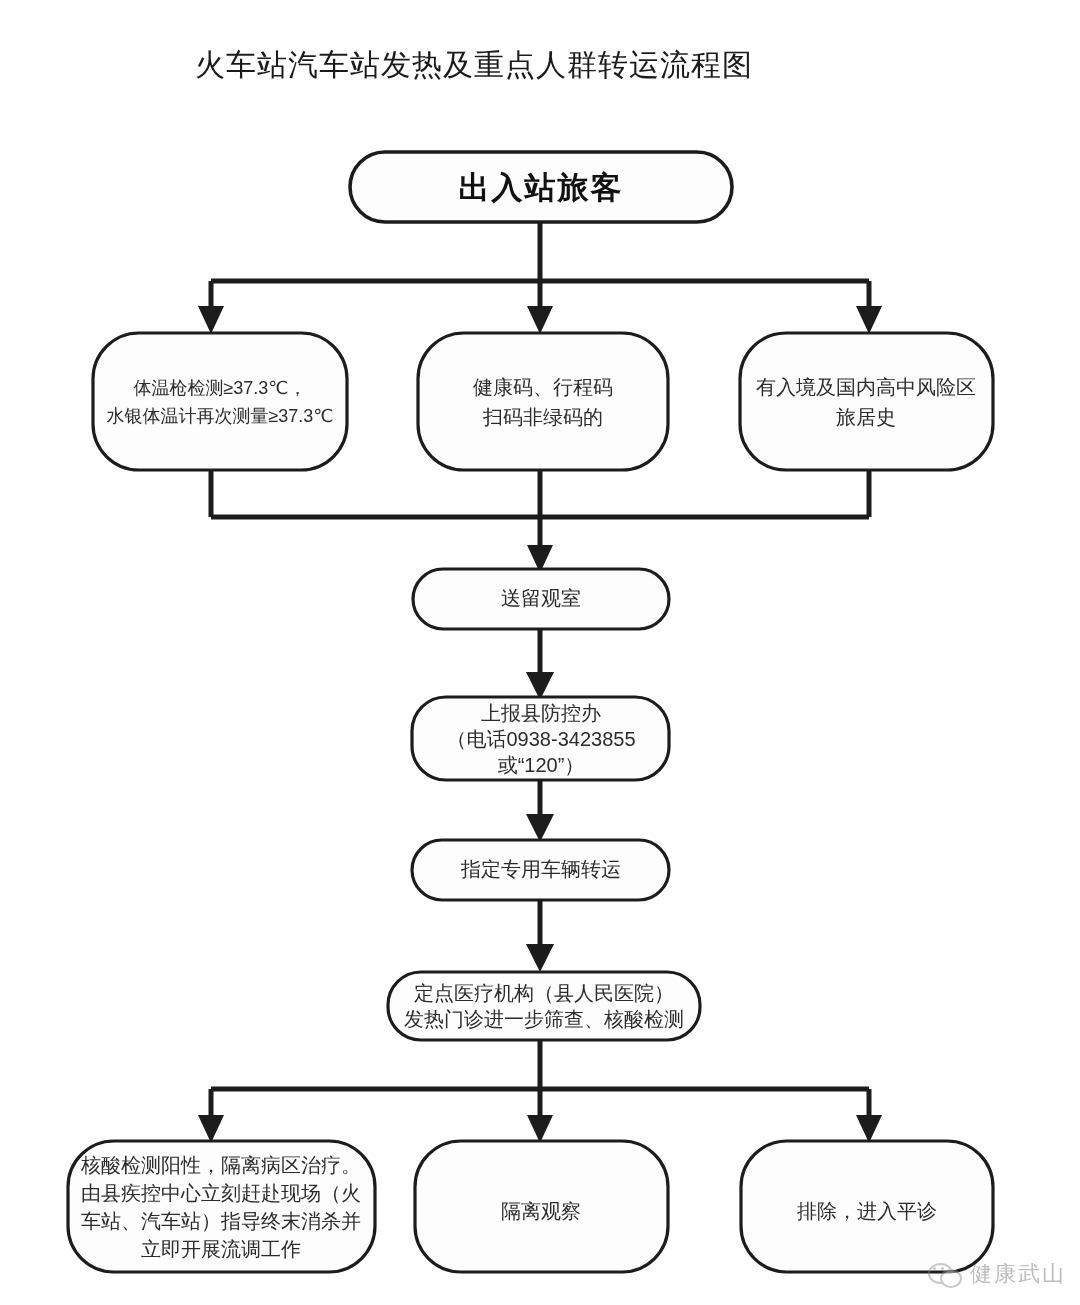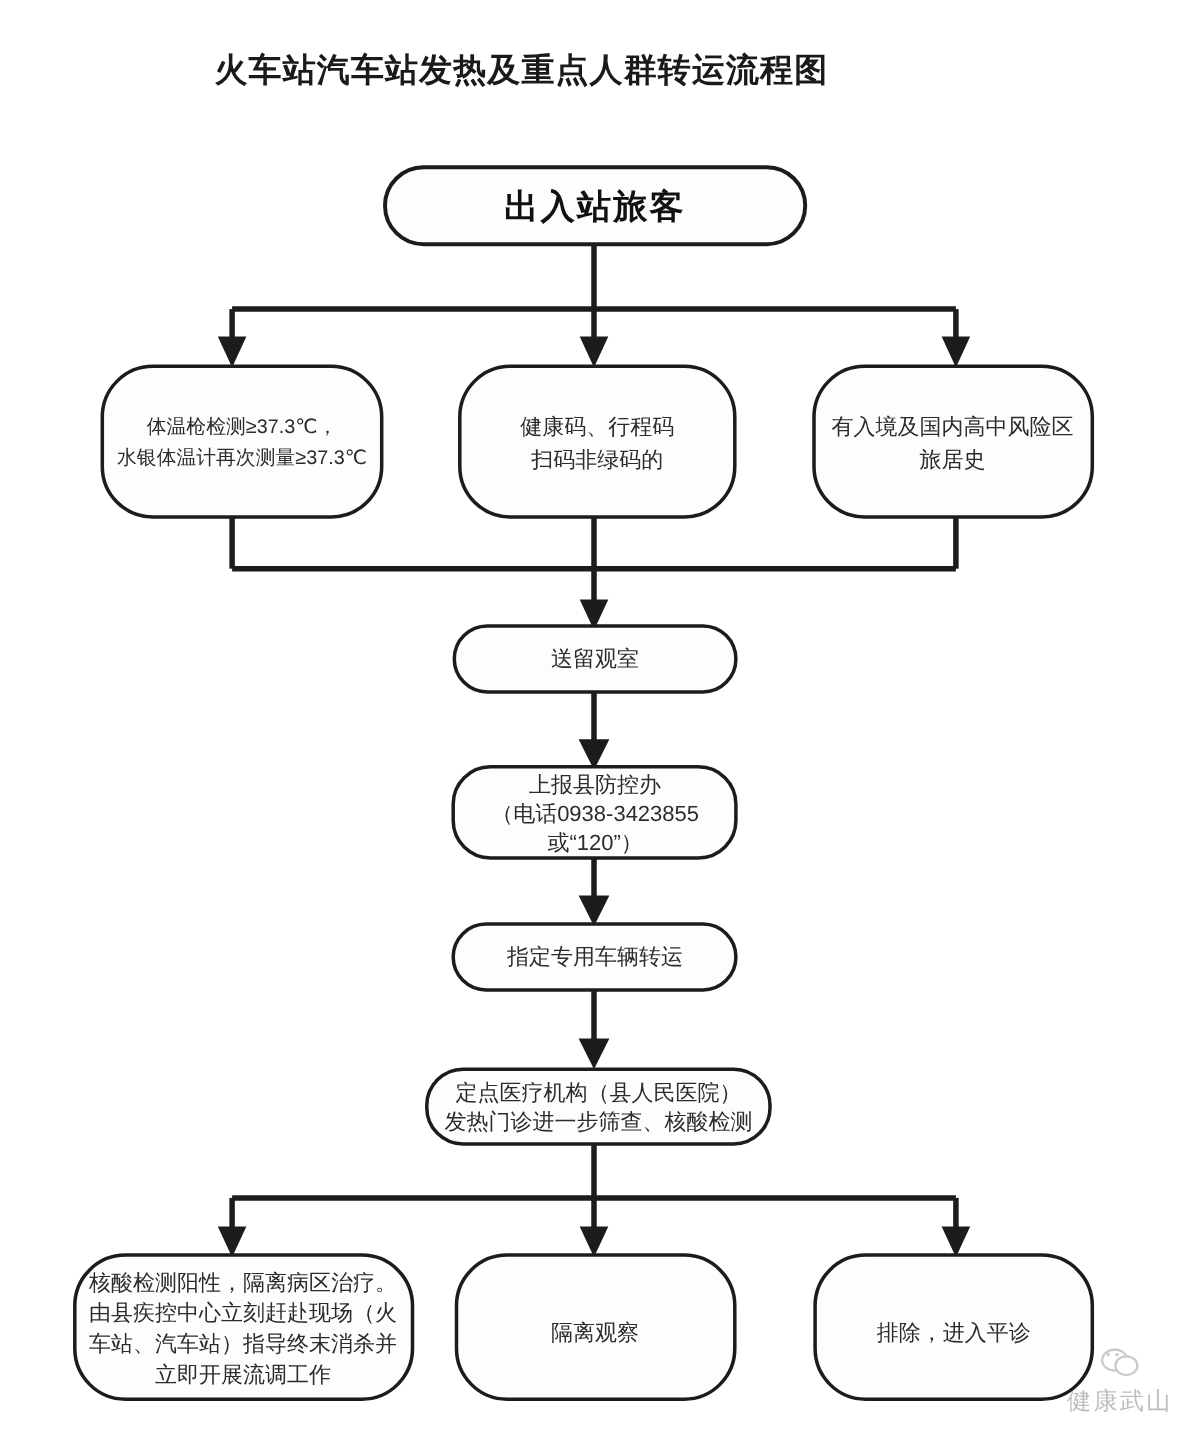--- a/index.html
+++ b/index.html
@@ -18,21 +18,21 @@
     background: #ffffff;
     overflow: hidden;
   }
   #flow-title {
     position: absolute;
     left: 0;
     top: 46px;
     width: 948px;
     text-align: center;
     font-size: 30px;
-    font-weight: bold;
+    font-weight: normal;
     color: #1a1a1a;
     letter-spacing: 1px;
     line-height: 38px;
     font-family: "Liberation Sans", "DejaVu Sans", sans-serif;
   }
   #flow-svg {
     position: absolute;
     left: 0;
     top: 0;
   }
@@ -79,21 +79,20 @@
     bottom: 16px;
     display: flex;
     align-items: center;
     gap: 8px;
     opacity: 0.45;
     color: #6f6f6f;
     font-size: 22px;
     letter-spacing: 2px;
     font-family: "Liberation Sans", "DejaVu Sans", sans-serif;
     pointer-events: none;
-    flex-direction: column;
   }
   #watermark .wm-logo {
     width: 34px;
     height: 28px;
     position: relative;
   }
   #watermark .wm-logo .bub1 {
     position: absolute;
     left: 0;
     top: 3px;

